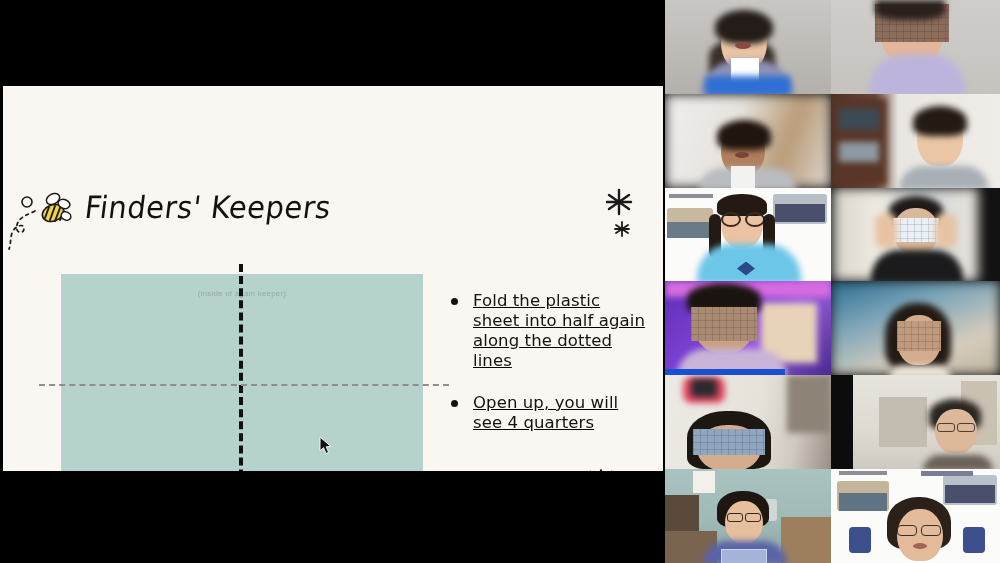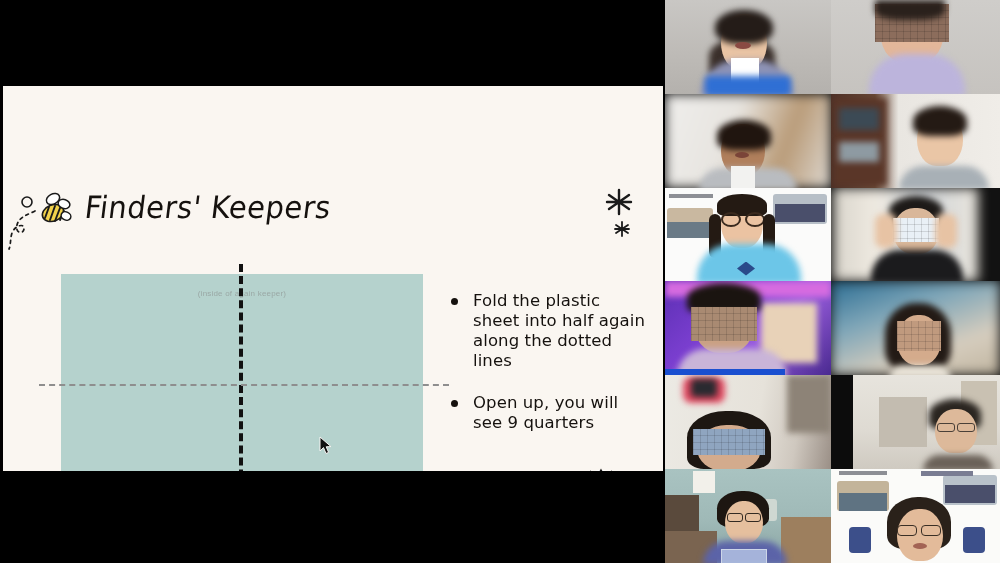--- a/index.html
+++ b/index.html
@@ -22,21 +22,21 @@
   .sheet{position:absolute;left:58px;top:188px;width:362px;height:220px;background:#b5d2cd;}
   .sheet-label{position:absolute;left:58px;top:203px;width:362px;text-align:center;
     font-family:"Liberation Sans",sans-serif;font-size:8px;color:#9aa8a5;letter-spacing:.2px;}
 
   .fold-v{position:absolute;left:236px;top:178px;width:0;height:262px;
     border-left:4px dashed #111;}
   .fold-h{position:absolute;left:36px;top:298px;width:410px;height:0;
     border-top:2px dashed #8e8e8e;}
 
   
-  .bullets{position:absolute;left:448px;top:205px;width:200px;}
+  .bullets{position:absolute;left:448px;top:205px;width:200px;text-decoration:underline;}
   .bul{display:flex;align-items:flex-start;margin-bottom:22px;}
   .bul .dot{flex:0 0 auto;width:7px;height:7px;border-radius:50%;background:#15110e;margin:7px 15px 0 0;}
   .bul .txt{font-family:"DejaVu Sans",sans-serif;font-size:16.5px;line-height:20px;
     color:#15110e;letter-spacing:.1px;}
 
   
   .deco{position:absolute;}
   .d-tr{right:18px;top:100px;width:44px;height:60px;}
   .d-br{right:10px;top:372px;width:76px;height:100px;}
 
@@ -88,21 +88,21 @@
       <div class="fold-v"></div>
       <div class="fold-h"></div>
 
       <div class="bullets">
         <div class="bul">
           <span class="dot"></span>
           <span class="txt">Fold the plastic sheet into half again along the dotted lines</span>
         </div>
         <div class="bul">
           <span class="dot"></span>
-          <span class="txt">Open up, you will see 9 quarters</span>
+          <span class="txt">Open up, you will see 4 quarters</span>
         </div>
       </div>
 
       <div class="deco d-tr">
         <svg class="deco-svg" width="44" height="60" viewBox="0 0 44 60">
           <g stroke="#1a1a1a" stroke-width="2.4" stroke-linecap="round">
             <path d="M18 4 L18 28 M8 9 L28 23 M8 23 L28 9 M6 16 L30 16"></path>
           </g>
           <g stroke="#1a1a1a" stroke-width="1.8" stroke-linecap="round">
             <path d="M21 36 L21 50 M15 39 L27 47 M15 47 L27 39 M14 43 L28 43"></path>

